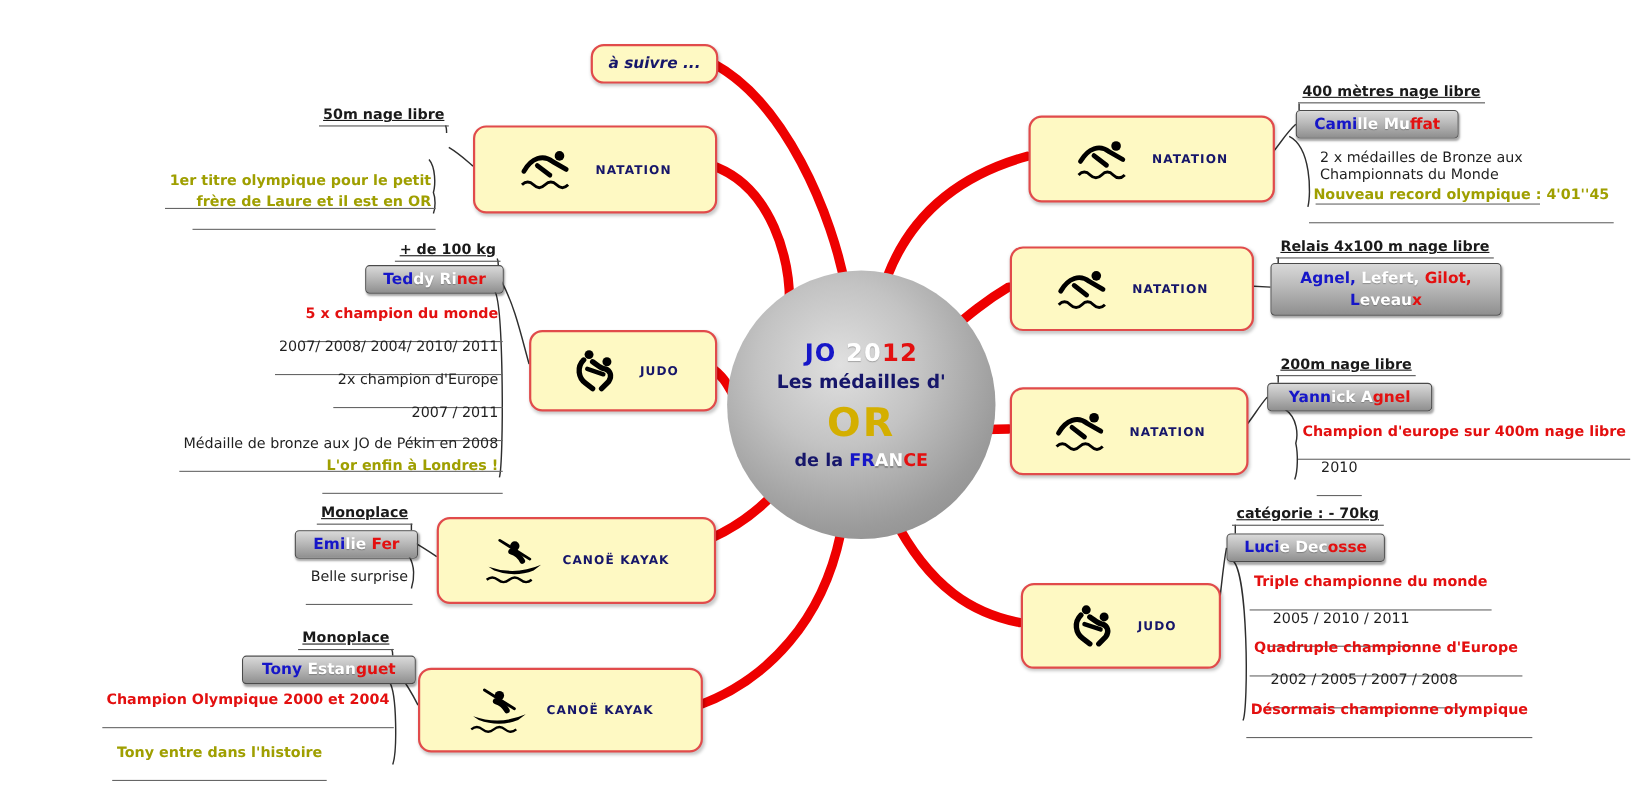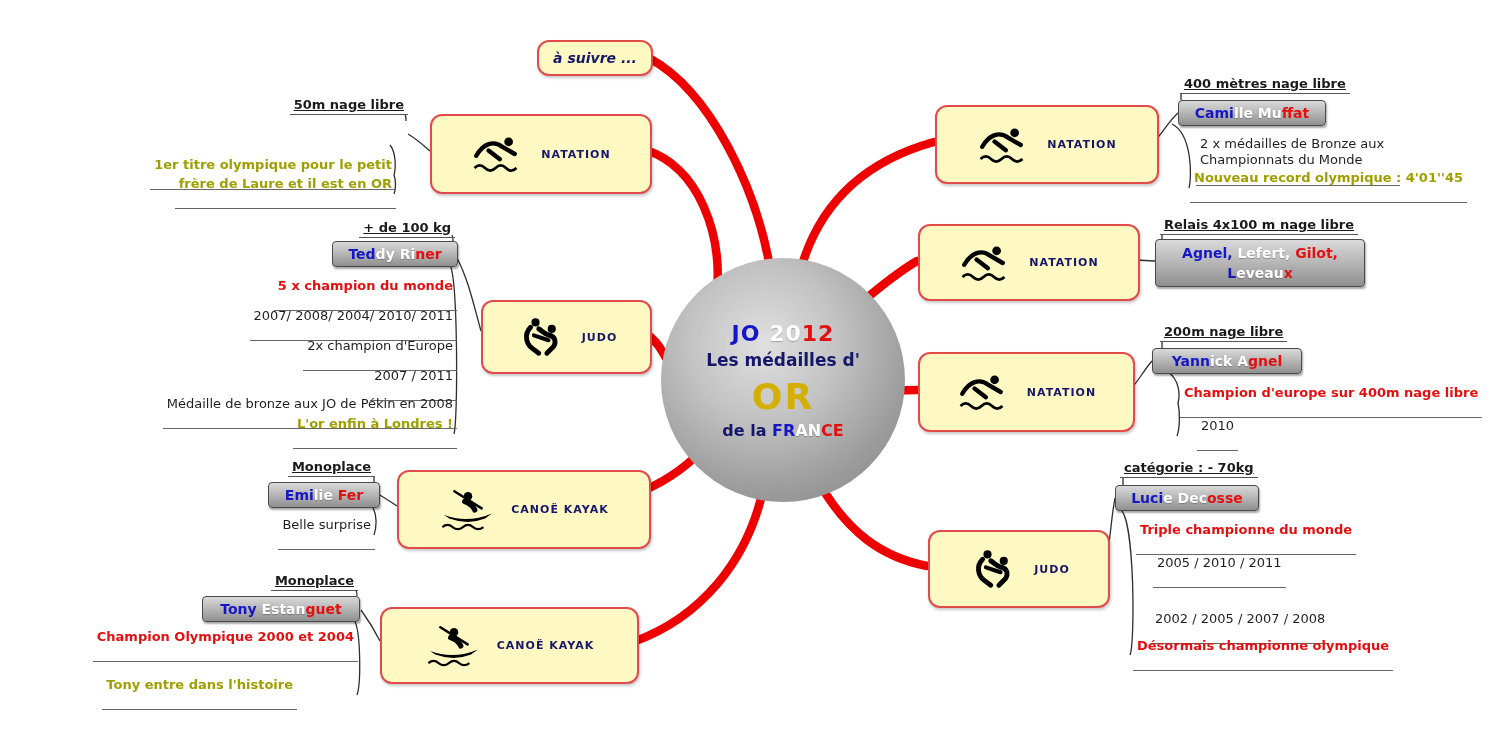--- a/index.html
+++ b/index.html
@@ -93,21 +93,21 @@
       <path d="M1162 234 C1162 236 1162 237 1162 239"></path>
       <path d="M1131 389 C1139 380 1144 370 1152 361"></path>
       <path d="M1162 341 C1162 343 1162 345 1162 348"></path>
       <path d="M1168 372 C1180 380 1180 396 1178 403 C1180 412 1180 428 1177 436"></path>
       <path d="M1106 564 C1110 543 1111 519 1115 498"></path>
       <path d="M1123 477 C1123 480 1123 482 1123 485"></path>
       <path d="M1120 509 C1135 518 1135 644 1130 655"></path>
     </g>
   </svg>
 
-  <div class="center" style="left:661px;top:258px;width:244px;height:244px">
+  <div class="center" style="left:661px;top:246px;width:244px;height:244px">
     <div class="c1"><span class="fb">JO </span><span class="fw">20</span><span class="fr">12</span></div>
     <div class="c2">Les médailles d'</div>
     <div class="c3">OR</div>
     <div class="c4"><span>de la </span><span class="fb">FR</span><span class="fw">AN</span><span class="fr">CE</span></div>
   </div>
 
   <div class="bubble floating" style="left:537px;top:40px;width:112px;height:32px">
     <span>à suivre ...</span>
   </div>
 
@@ -210,21 +210,21 @@
     </span>
     <span>JUDO</span>
   </div>
 
   <div class="abox" style="left:332px;top:241px;width:124px;height:24px">
     <div class="rline"><span class="fb">Ted</span><span class="fw">dy Ri</span><span class="fr">ner</span></div>
   </div>
   <div class="abox" style="left:268px;top:482px;width:110px;height:24px">
     <div class="rline"><span class="fb">Emi</span><span class="fw">lie </span><span class="fr">Fer</span></div>
   </div>
-  <div class="abox" style="left:202px;top:596px;width:156px;height:24px">
+  <div class="abox" style="left:220px;top:596px;width:156px;height:24px">
     <div class="rline"><span class="fb">Tony </span><span class="fw">Estan</span><span class="fr">guet</span></div>
   </div>
   <div class="abox" style="left:1178px;top:100px;width:146px;height:24px">
     <div class="rline"><span class="fb">Cami</span><span class="fw">lle Mu</span><span class="fr">ffat</span></div>
   </div>
   <div class="abox" style="left:1155px;top:239px;width:208px;height:46px">
     <div class="rline"><span class="fb">Agnel,</span><span class="fw"> Lefert,</span><span class="fr"> Gilot,</span></div>
     <div class="rline"><span class="fb">L</span><span class="fw">eveau</span><span class="fr">x</span></div>
   </div>
   <div class="abox" style="left:1152px;top:348px;width:148px;height:24px">
@@ -259,16 +259,17 @@
   <div class="note gold" style="right:1203px;top:677px">Tony entre dans l'histoire</div>
 
   <div class="note wrap" style="left:1196px;top:136px">2 x médailles de Bronze aux Championnats du Monde</div>
   <div class="note gold" style="left:1190px;top:170px">Nouveau record olympique : 4'01''45</div>
 
   <div class="note red" style="left:1180px;top:385px">Champion d'europe sur 400m nage libre</div>
   <div class="note" style="left:1197px;top:418px">2010</div>
 
   <div class="note red" style="left:1136px;top:522px">Triple championne du monde</div>
   <div class="note" style="left:1153px;top:555px">2005 / 2010 / 2011</div>
+  <div class="note red" style="left:1136px;top:582px">Quadruple championne d'Europe</div>
   <div class="note" style="left:1151px;top:611px">2002 / 2005 / 2007 / 2008</div>
   <div class="note red" style="left:1133px;top:638px">Désormais championne olympique</div>
 
 </div>
 
 </body></html>

